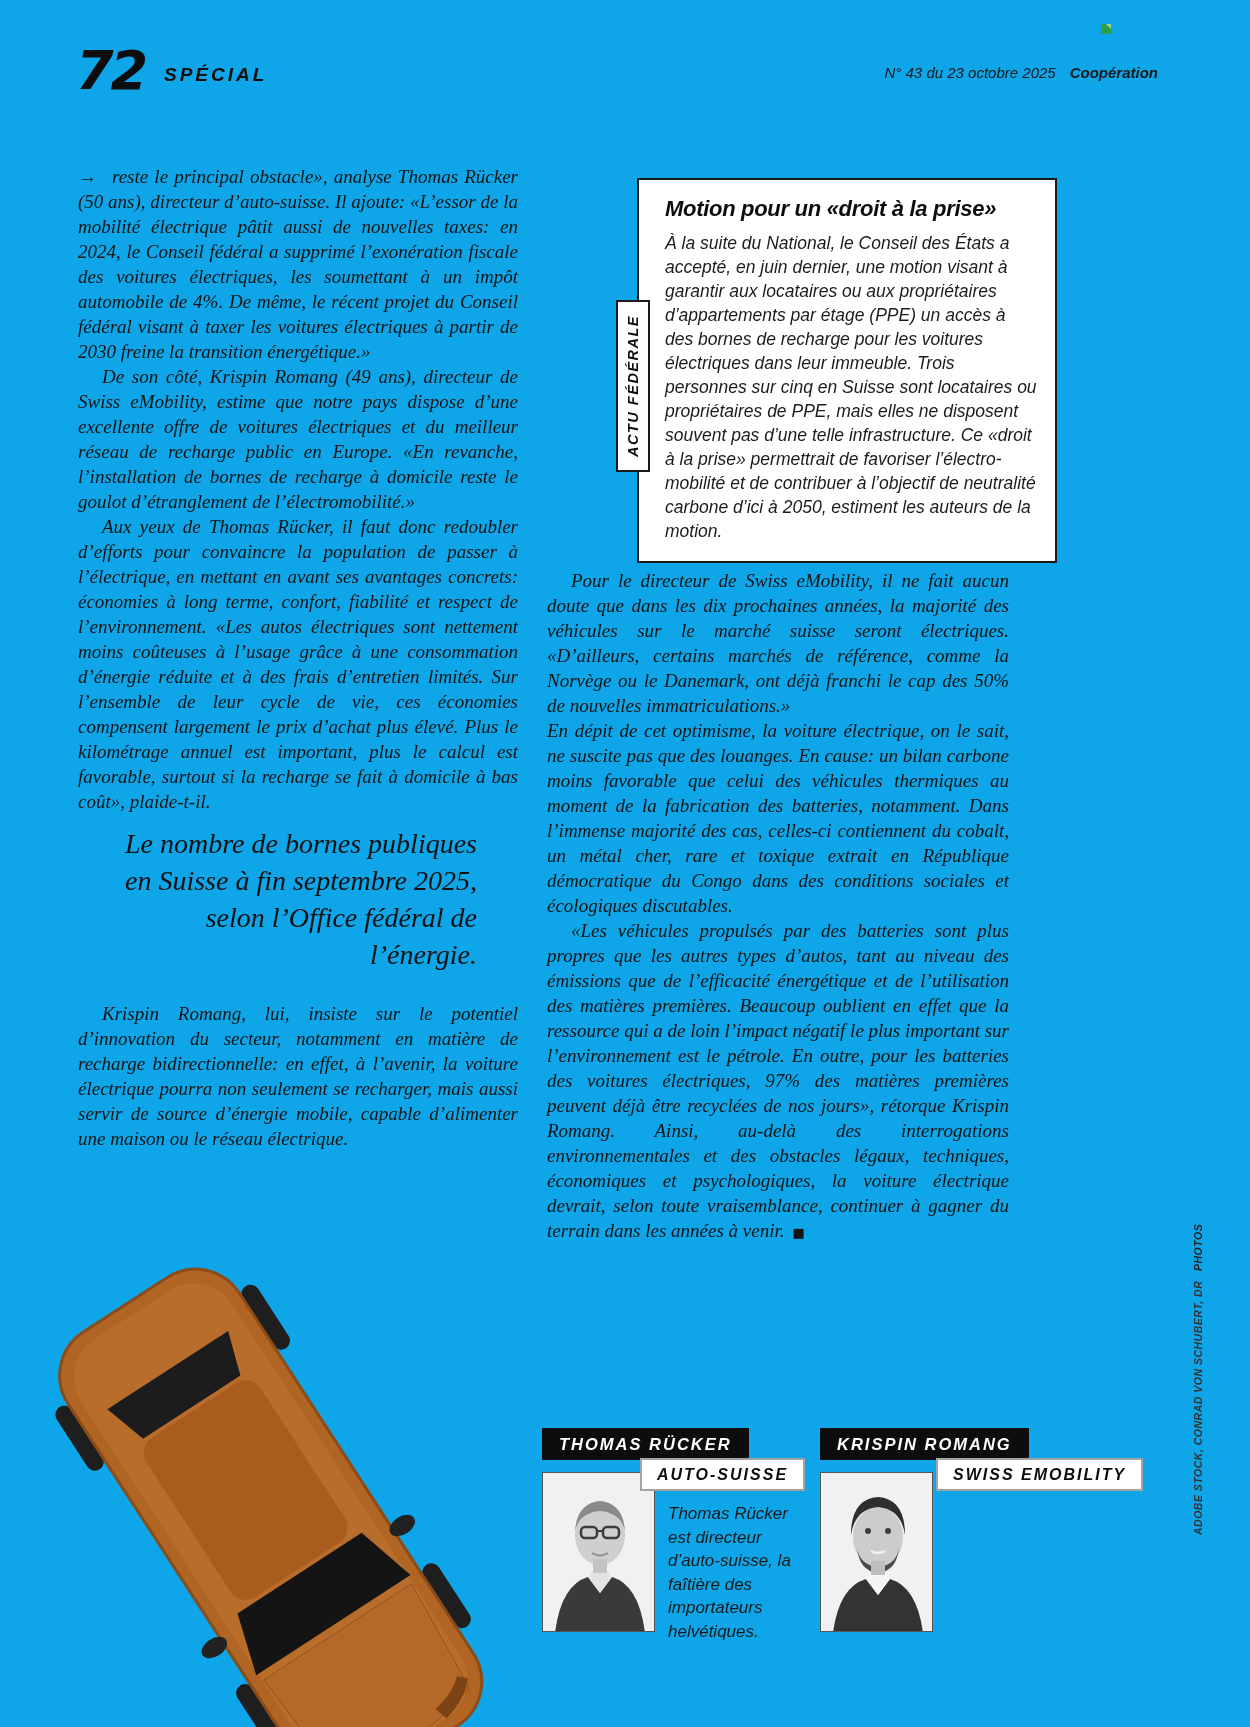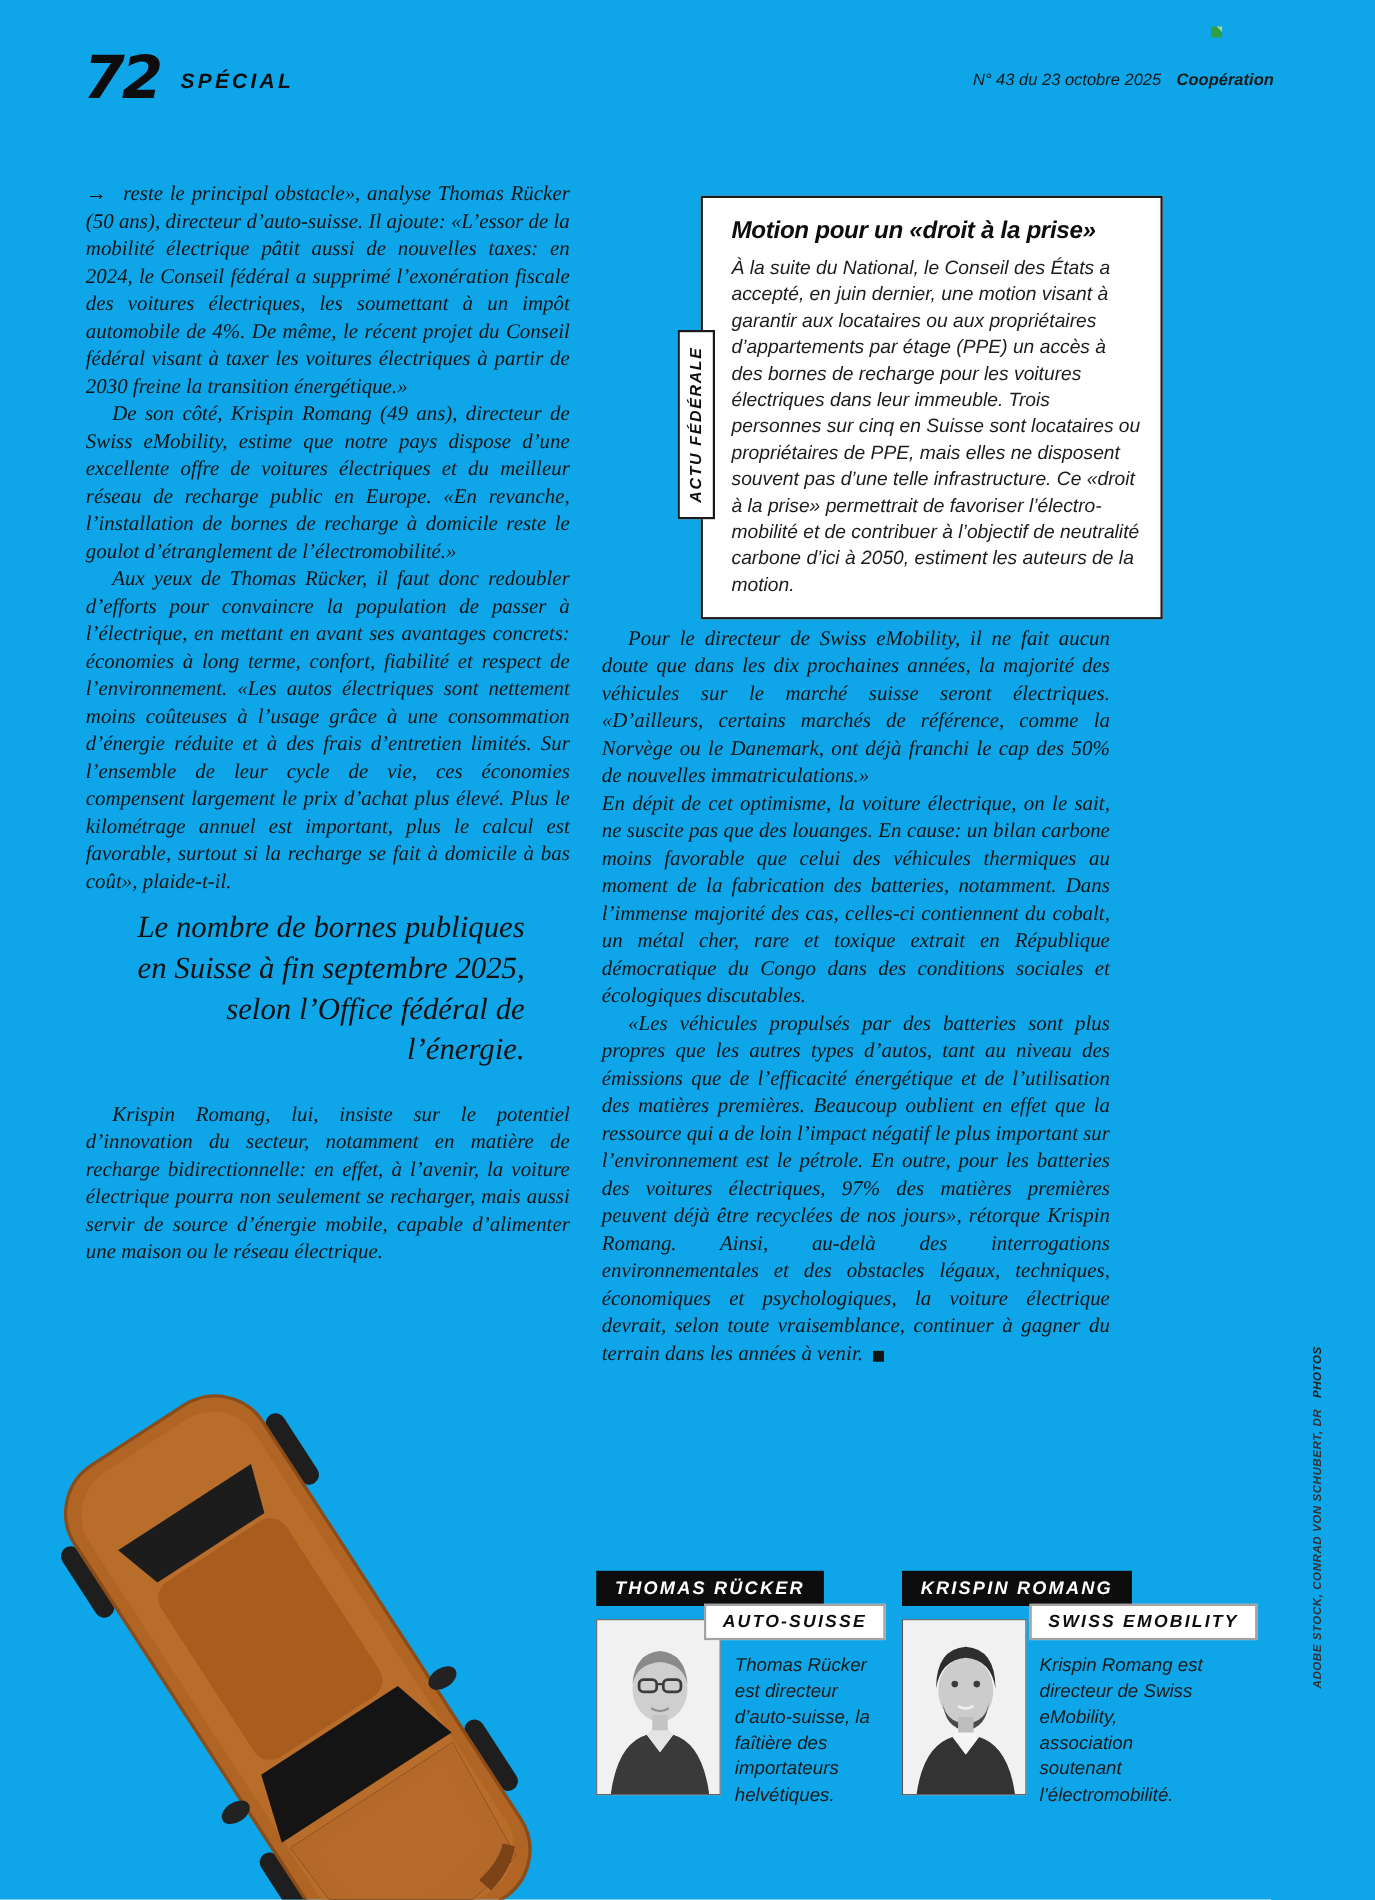--- a/index.html
+++ b/index.html
@@ -196,19 +196,18 @@
       <path d="M30 62 Q30 26 57 24 Q84 26 84 62 Q80 36 57 34 Q34 36 30 62 Z" fill="#2e2e2e"></path>
       <path d="M36 74 Q38 98 57 100 Q76 98 78 74 Q76 92 57 94 Q38 92 36 74 Z" fill="#4a4a4a"></path>
       <circle cx="47" cy="58" r="3" fill="#3c3c3c"></circle>
       <circle cx="67" cy="58" r="3" fill="#3c3c3c"></circle>
       <path d="M50 78 Q57 82 64 78" stroke="#f0f0f0" stroke-width="2.5" fill="none"></path>
       <path d="M12 160 Q18 114 45 106 L57 122 L69 106 Q96 114 102 160 Z" fill="#333333"></path>
       <path d="M45 106 L57 122 L69 106 L64 100 L50 100 Z" fill="#f5f5f5"></path>
       <rect x="50" y="88" width="14" height="14" fill="#bdbdbd"></rect>
     </svg>
   </div>
-  <div class="bio" style="left:945px;top:1502px;width:155px;">Krispin Romang est directeur de Swiss eMobility, association soutenant l’électromobilité.</div>
 
   <div class="photo-credit">
     <span class="credit-names">ADOBE STOCK, CONRAD VON SCHUBERT, DR</span><span class="credit-label">PHOTOS</span>
   </div>
 
 </div>
 
 </body></html>

